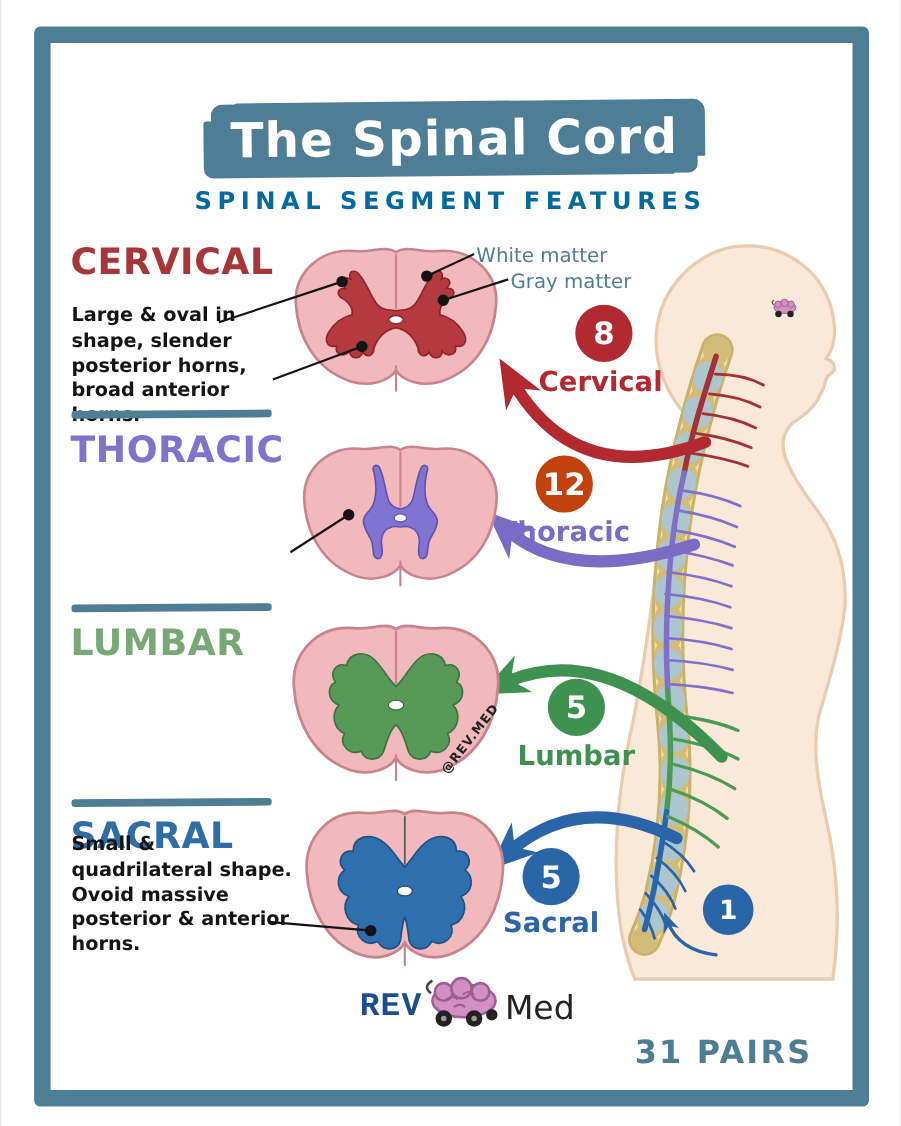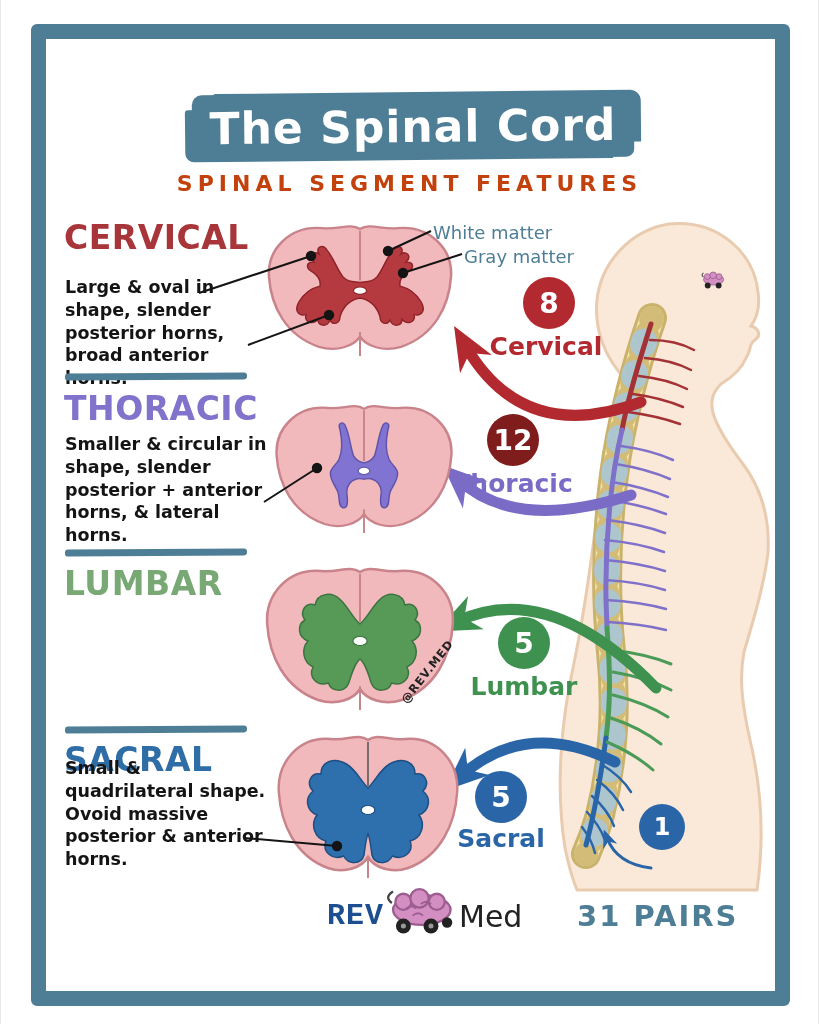--- a/index.html
+++ b/index.html
@@ -15,21 +15,21 @@
   .banner{
     position:absolute;left:191px;top:93px;width:442px;height:66px;
     background:#4e7e96;border-radius:10px 18px 8px 16px;
     transform:rotate(-0.6deg);
     box-shadow:-14px 8px 0 -7px #4e7e96, 14px -8px 0 -7px #4e7e96;
     display:flex;align-items:center;justify-content:center;
   }
   .title{color:#fff;font-size:44px;font-weight:bold;letter-spacing:1px;}
   .subtitle{
     position:absolute;left:0;top:171px;width:100%;text-align:center;
-    color:#c2410c;font-size:22px;font-weight:bold;letter-spacing:5px;
+    color:#0369a1;font-size:22px;font-weight:bold;letter-spacing:5px;
   }
   .sec-heading{position:absolute;left:63px;font-size:33px;font-weight:bold;letter-spacing:0.5px;}
   .h-red{color:#a83539;}
   .h-purple{color:#8173cb;}
   .h-green{color:#78a873;}
   .h-blue{color:#2e6da6;}
   .sec-desc{
     position:absolute;left:64px;width:208px;color:#141414;
     font-size:17.5px;font-weight:bold;line-height:1.3;
   }
@@ -38,34 +38,34 @@
     border-radius:3px;transform:rotate(-0.4deg);
   }
   .matter-label{position:absolute;color:#4e7e96;font-size:18px;font-weight:normal;}
   .num-circle{
     position:absolute;width:52px;height:52px;border-radius:50%;
     display:flex;align-items:center;justify-content:center;
     color:#fff;font-size:28px;font-weight:bold;
   }
   .nc-sm{width:46px;height:46px;font-size:24px;}
   .bg-red{background:#b2292f;}
-  .bg-purple{background:#7f1d1d;}
+  .bg-purple{background:#c2410c;}
   .bg-green{background:#3f9150;}
   .bg-blue{background:#2a65a8;}
   .num-label{position:absolute;font-size:25px;font-weight:bold;text-align:center;}
   .t-red{color:#b2292f;}
   .t-purple{color:#7a6cc6;}
   .t-green{color:#3f9150;}
   .t-blue{color:#2a65a8;}
   .watermark{
     position:absolute;left:408px;top:692px;color:#222;font-size:11.5px;font-weight:bold;
     transform:rotate(-52deg);transform-origin:left bottom;letter-spacing:1px;
   }
   .pairs{
-    position:absolute;left:576px;top:899px;color:#4e7e96;
+    position:absolute;left:576px;top:939px;color:#4e7e96;
     font-size:29px;font-weight:bold;letter-spacing:2px;
   }
   .brand-rev{position:absolute;left:326px;top:899px;color:#1d4e90;font-size:30px;font-weight:bold;letter-spacing:1px;font-family:Liberation Mono, monospace;}
   .brand-med{position:absolute;left:458px;top:899px;color:#222;font-size:30px;font-weight:500;text-align:center;}
 </style>
 </head>
 <body>
 
 <div class="canvas">
 
@@ -267,21 +267,20 @@
   <div class="banner">
     <span class="title">The Spinal Cord</span>
   </div>
   <div class="subtitle">SPINAL SEGMENT FEATURES</div>
 
   <div class="sec-heading h-red" style="top:218px">CERVICAL</div>
   <div class="sec-desc" style="top:276px">Large &amp; oval in shape, slender posterior horns, broad anterior horns.</div>
   <div class="divider" style="top:373px"></div>
 
   <div class="sec-heading h-purple" style="top:389px">THORACIC</div>
-  <div class="sec-desc" style="top:433px">Smaller &amp; circular in shape, slender posterior + anterior horns, &amp; lateral horns.</div>
   <div class="divider" style="top:549px"></div>
 
   <div class="sec-heading h-green" style="top:564px">LUMBAR</div>
   <div class="divider" style="top:726px"></div>
 
   <div class="sec-heading h-blue" style="top:740px">SACRAL</div>
   <div class="sec-desc" style="top:757px">Small &amp; quadrilateral shape. Ovoid massive posterior &amp; anterior horns.</div>
 
   <div class="matter-label" style="left:432px;top:222px">White matter</div>
   <div class="matter-label" style="left:463px;top:246px">Gray matter</div>

